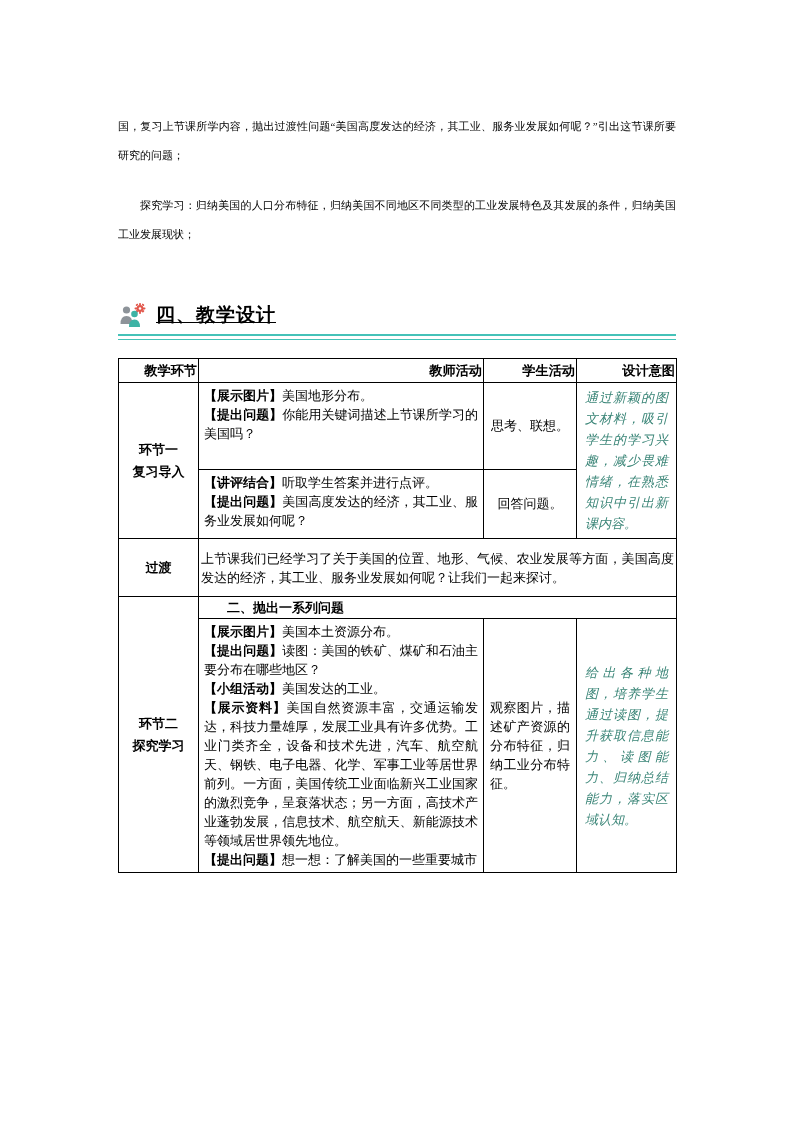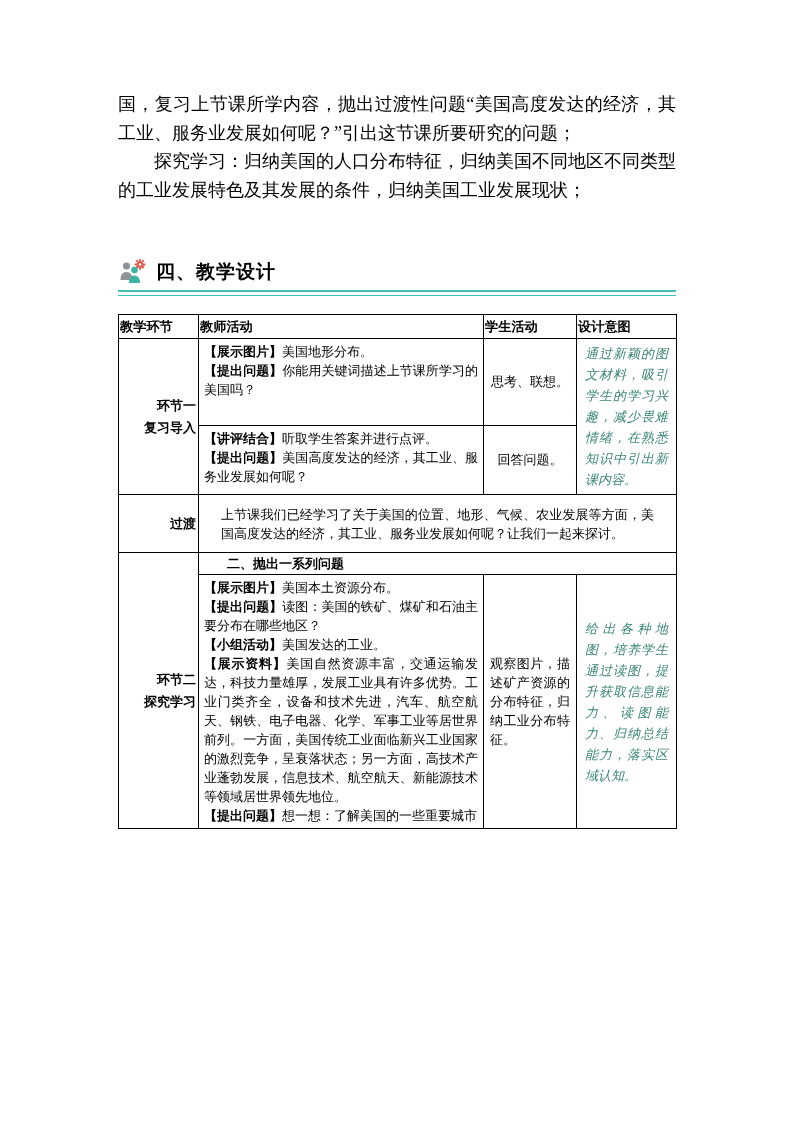--- a/index.html
+++ b/index.html
@@ -15,26 +15,26 @@
     width:794px;height:1123px;
     font-family:"Liberation Serif","DejaVu Serif",serif;
     color:#000;
   }
   .page{
     position:relative;width:794px;height:1123px;
     padding:90px 118px 0 118px;overflow:hidden;background:#fff;
   }
   
   .body-text p{
-    font-size:18px;line-height:28.6px;text-align:justify;text-indent:2em;
+    font-size:11px;line-height:28.6px;text-align:justify;text-indent:2em;margin-top:22px;
   }
   .body-text p.no-indent{text-indent:0;}
   
   .section-header{
-    margin-top:54px;display:flex;align-items:flex-end;gap:8px;
+    margin-top:54px;display:flex;align-items:flex-start;gap:8px;text-decoration:underline;
   }
   .section-icon{display:inline-flex;width:30px;height:27px;flex:0 0 auto;}
   .section-title{
     font-family:"Liberation Sans","DejaVu Sans",sans-serif;
     font-size:19px;font-weight:bold;letter-spacing:1px;
   }
   .section-rule{
     margin-top:5px;height:6px;
     border-top:2.5px solid var(--accent-teal);
     border-bottom:1.5px solid var(--accent-teal);
@@ -45,38 +45,38 @@
     font-size:13px;
   }
   .design-table col.c1{width:80px;}
   .design-table col.c2{width:285px;}
   .design-table col.c3{width:93px;}
   .design-table col.c4{width:100px;}
   .design-table th,.design-table td{
     border:1px solid #000;line-height:19px;vertical-align:middle;
   }
   .design-table th{
-    font-weight:bold;text-align:left;padding:2px 1px;height:22px;font-size:13.2px;
+    font-weight:bold;text-align:right;padding:2px 1px;height:22px;font-size:13.2px;
   }
   td.stage{
-    text-align:right;font-weight:bold;padding:2px;
+    text-align:center;font-weight:bold;padding:2px;
   }
   td.stage div{line-height:22px;}
   td.teacher{
     vertical-align:top;text-align:justify;padding:3px 5px;
   }
   td.teacher .lab{font-weight:bold;}
   td.student{padding:3px 6px;text-align:justify;margin-left:26px;}
   td.student.center{text-align:center;}
   td.intent{
     color:var(--intent-text);
     font-style:italic;
     padding:4px 8px;text-align:justify;line-height:21px;
   }
-  td.transition{padding:3px 22px;text-align:justify;}
+  td.transition{padding:3px 2px;text-align:justify;}
   td.subtitle{font-weight:bold;padding:1px 6px 1px 28px;height:22px;}
   tr.r1a td{height:84px;}
   tr.r1b td{height:68px;}
   tr.r2 td{height:58px;}
   tr.r3t td.subtitle{height:20px;}
 </style>
 </head>
 <body>
 
 <div class="page">

